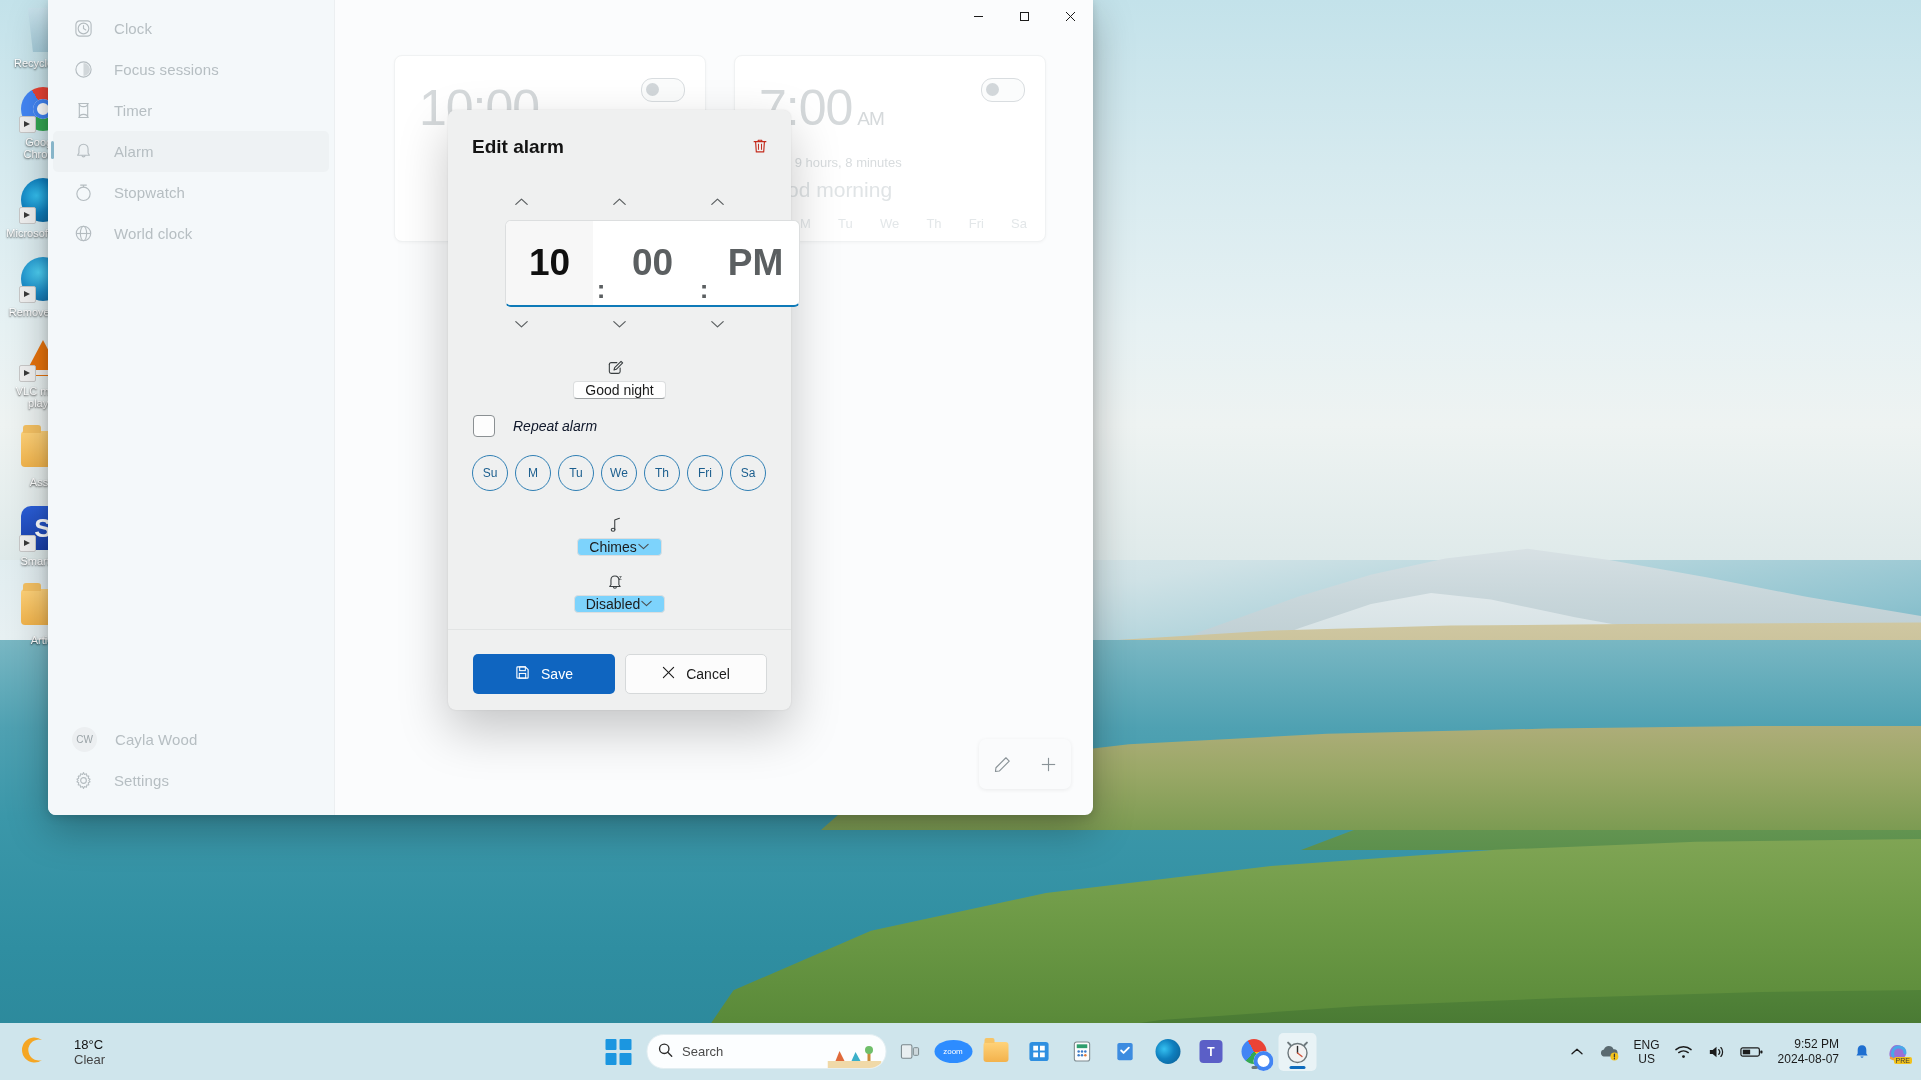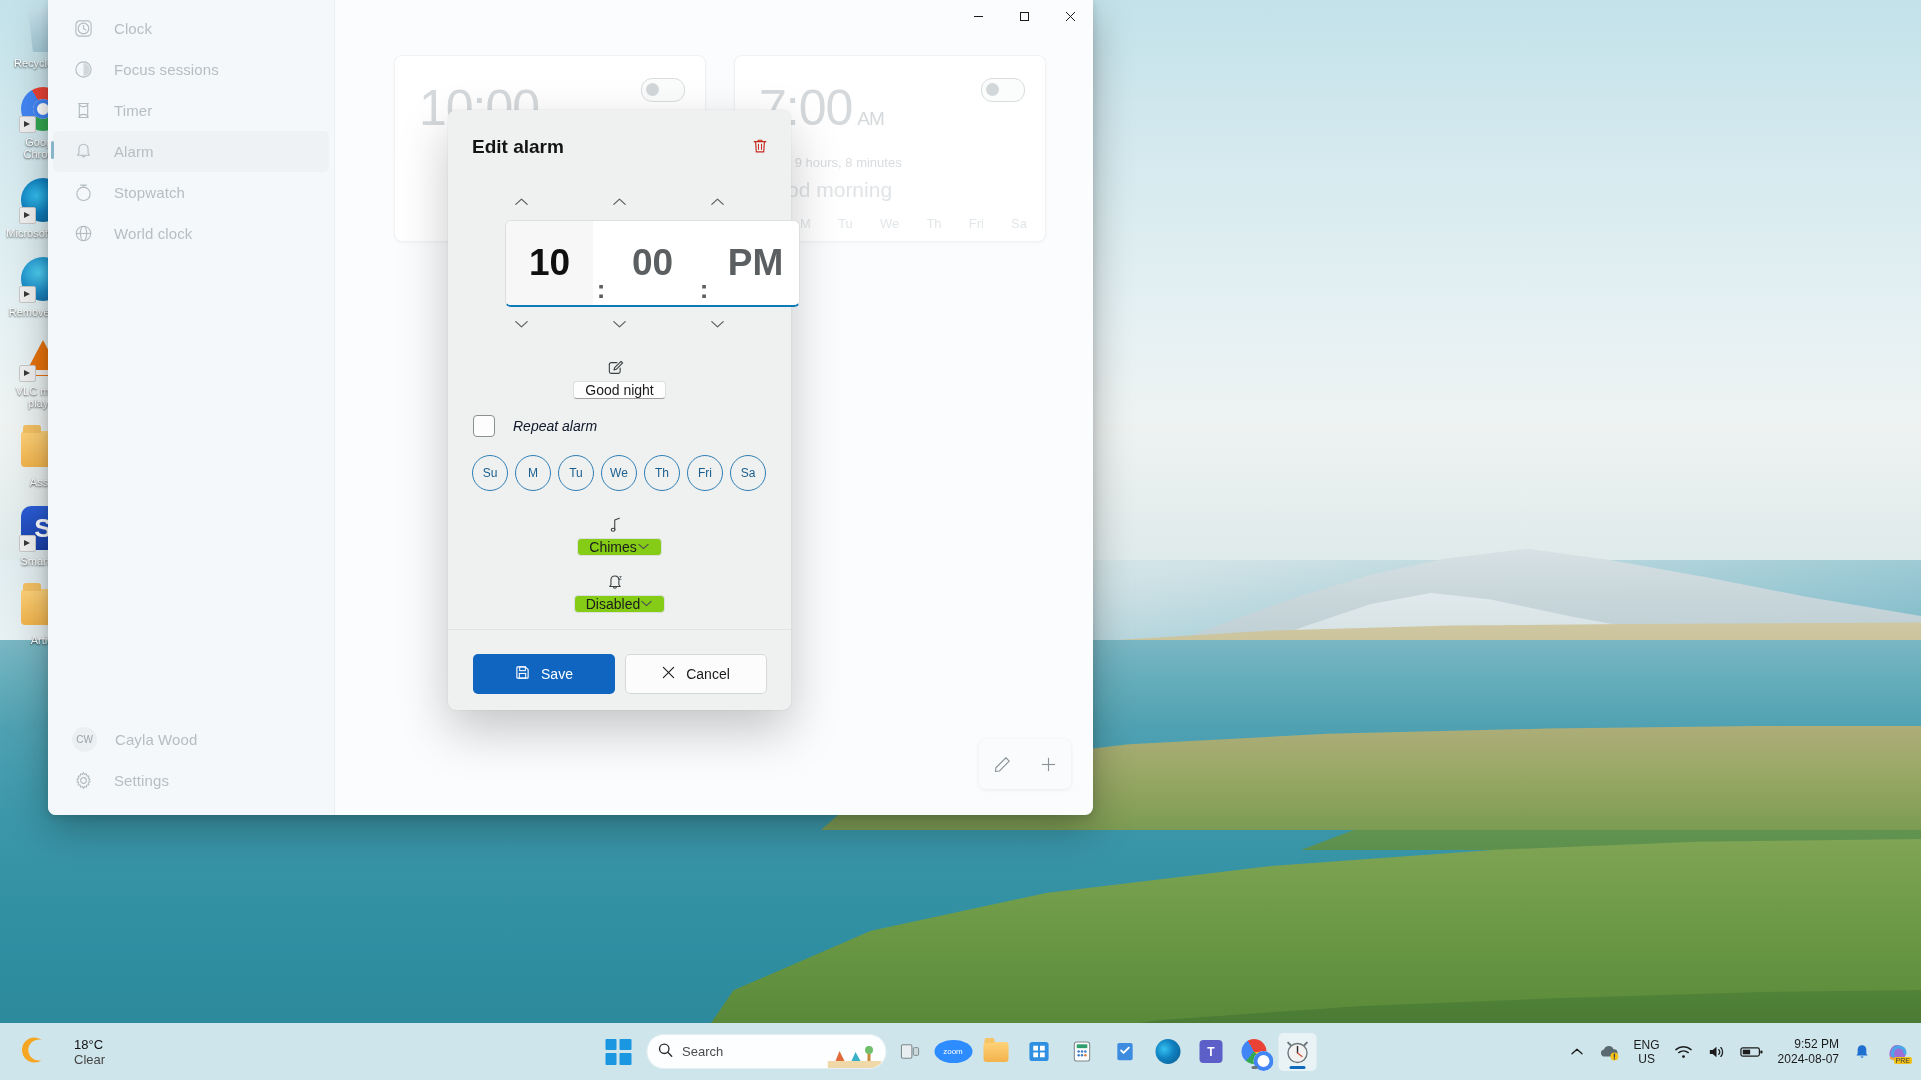--- a/index.html
+++ b/index.html
@@ -228,21 +228,21 @@
     position:absolute; left:25px; width:293px; display:flex; align-items:center;flex-direction:column;
   }
   .row-ico { width:26px; height:26px; display:flex; align-items:center; justify-content:center; color:#3a3f41; margin-right:8px; }
   .dlg-input {
     flex:1; height:34px; background:#fefefe; border:1px solid #dcdedf;
     border-bottom-color:#9b9fa1;
     border-radius:4px; padding:0 11px; font-size:14px; color:#1b1b1b;
     display:flex; align-items:center; box-sizing:border-box;
   }
   .dlg-combo {
-    flex:1; height:36px; background:#84cc16; border:1px solid #dcdedf;
+    flex:1; height:36px; background:#7dd3fc; border:1px solid #dcdedf;
     border-radius:4px; padding:0 11px; font-size:14px; color:#1b1b1b;
     display:flex; align-items:center; justify-content:space-between; box-sizing:border-box;
   }
   .chev { color:#4a4f51; font-size:11px; }
 
   .repeat-row { position:absolute; left:25px; top:305px; display:flex; align-items:center; }
   .checkbox {
     width:20px; height:20px; border:1px solid #8b9093; border-radius:4px;
     background:#fdfdfd; margin-right:18px;
   }

